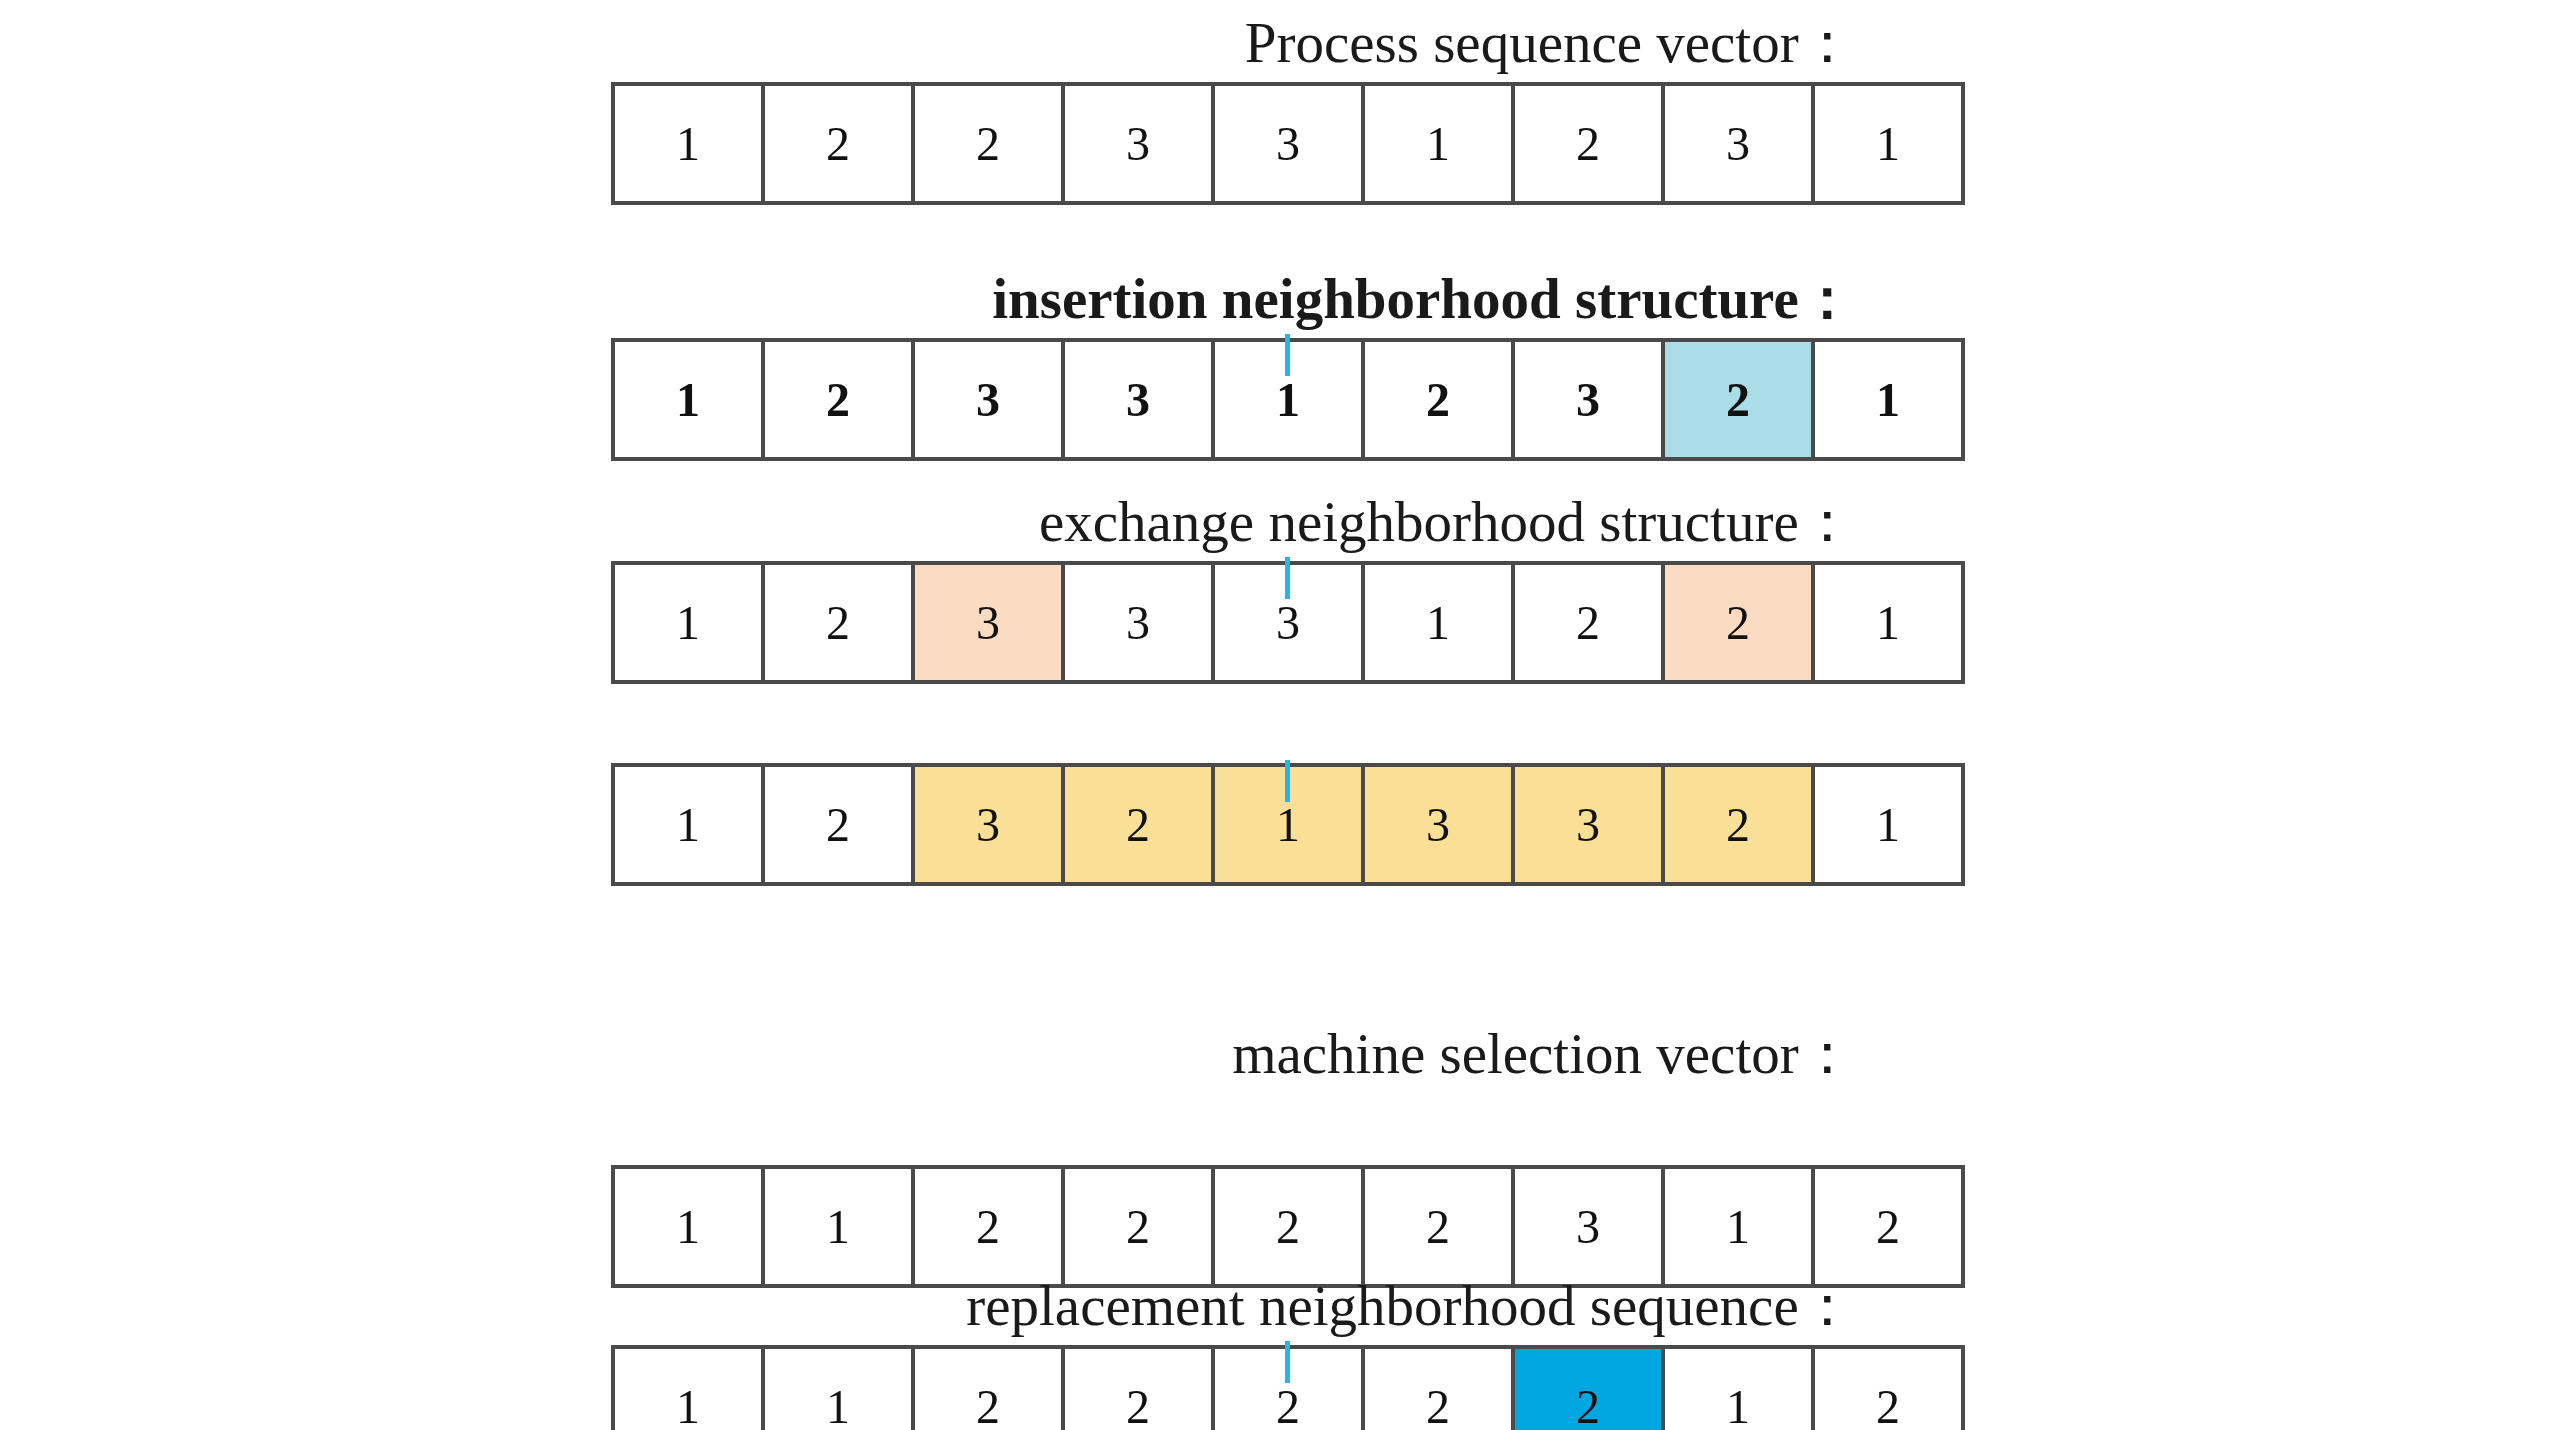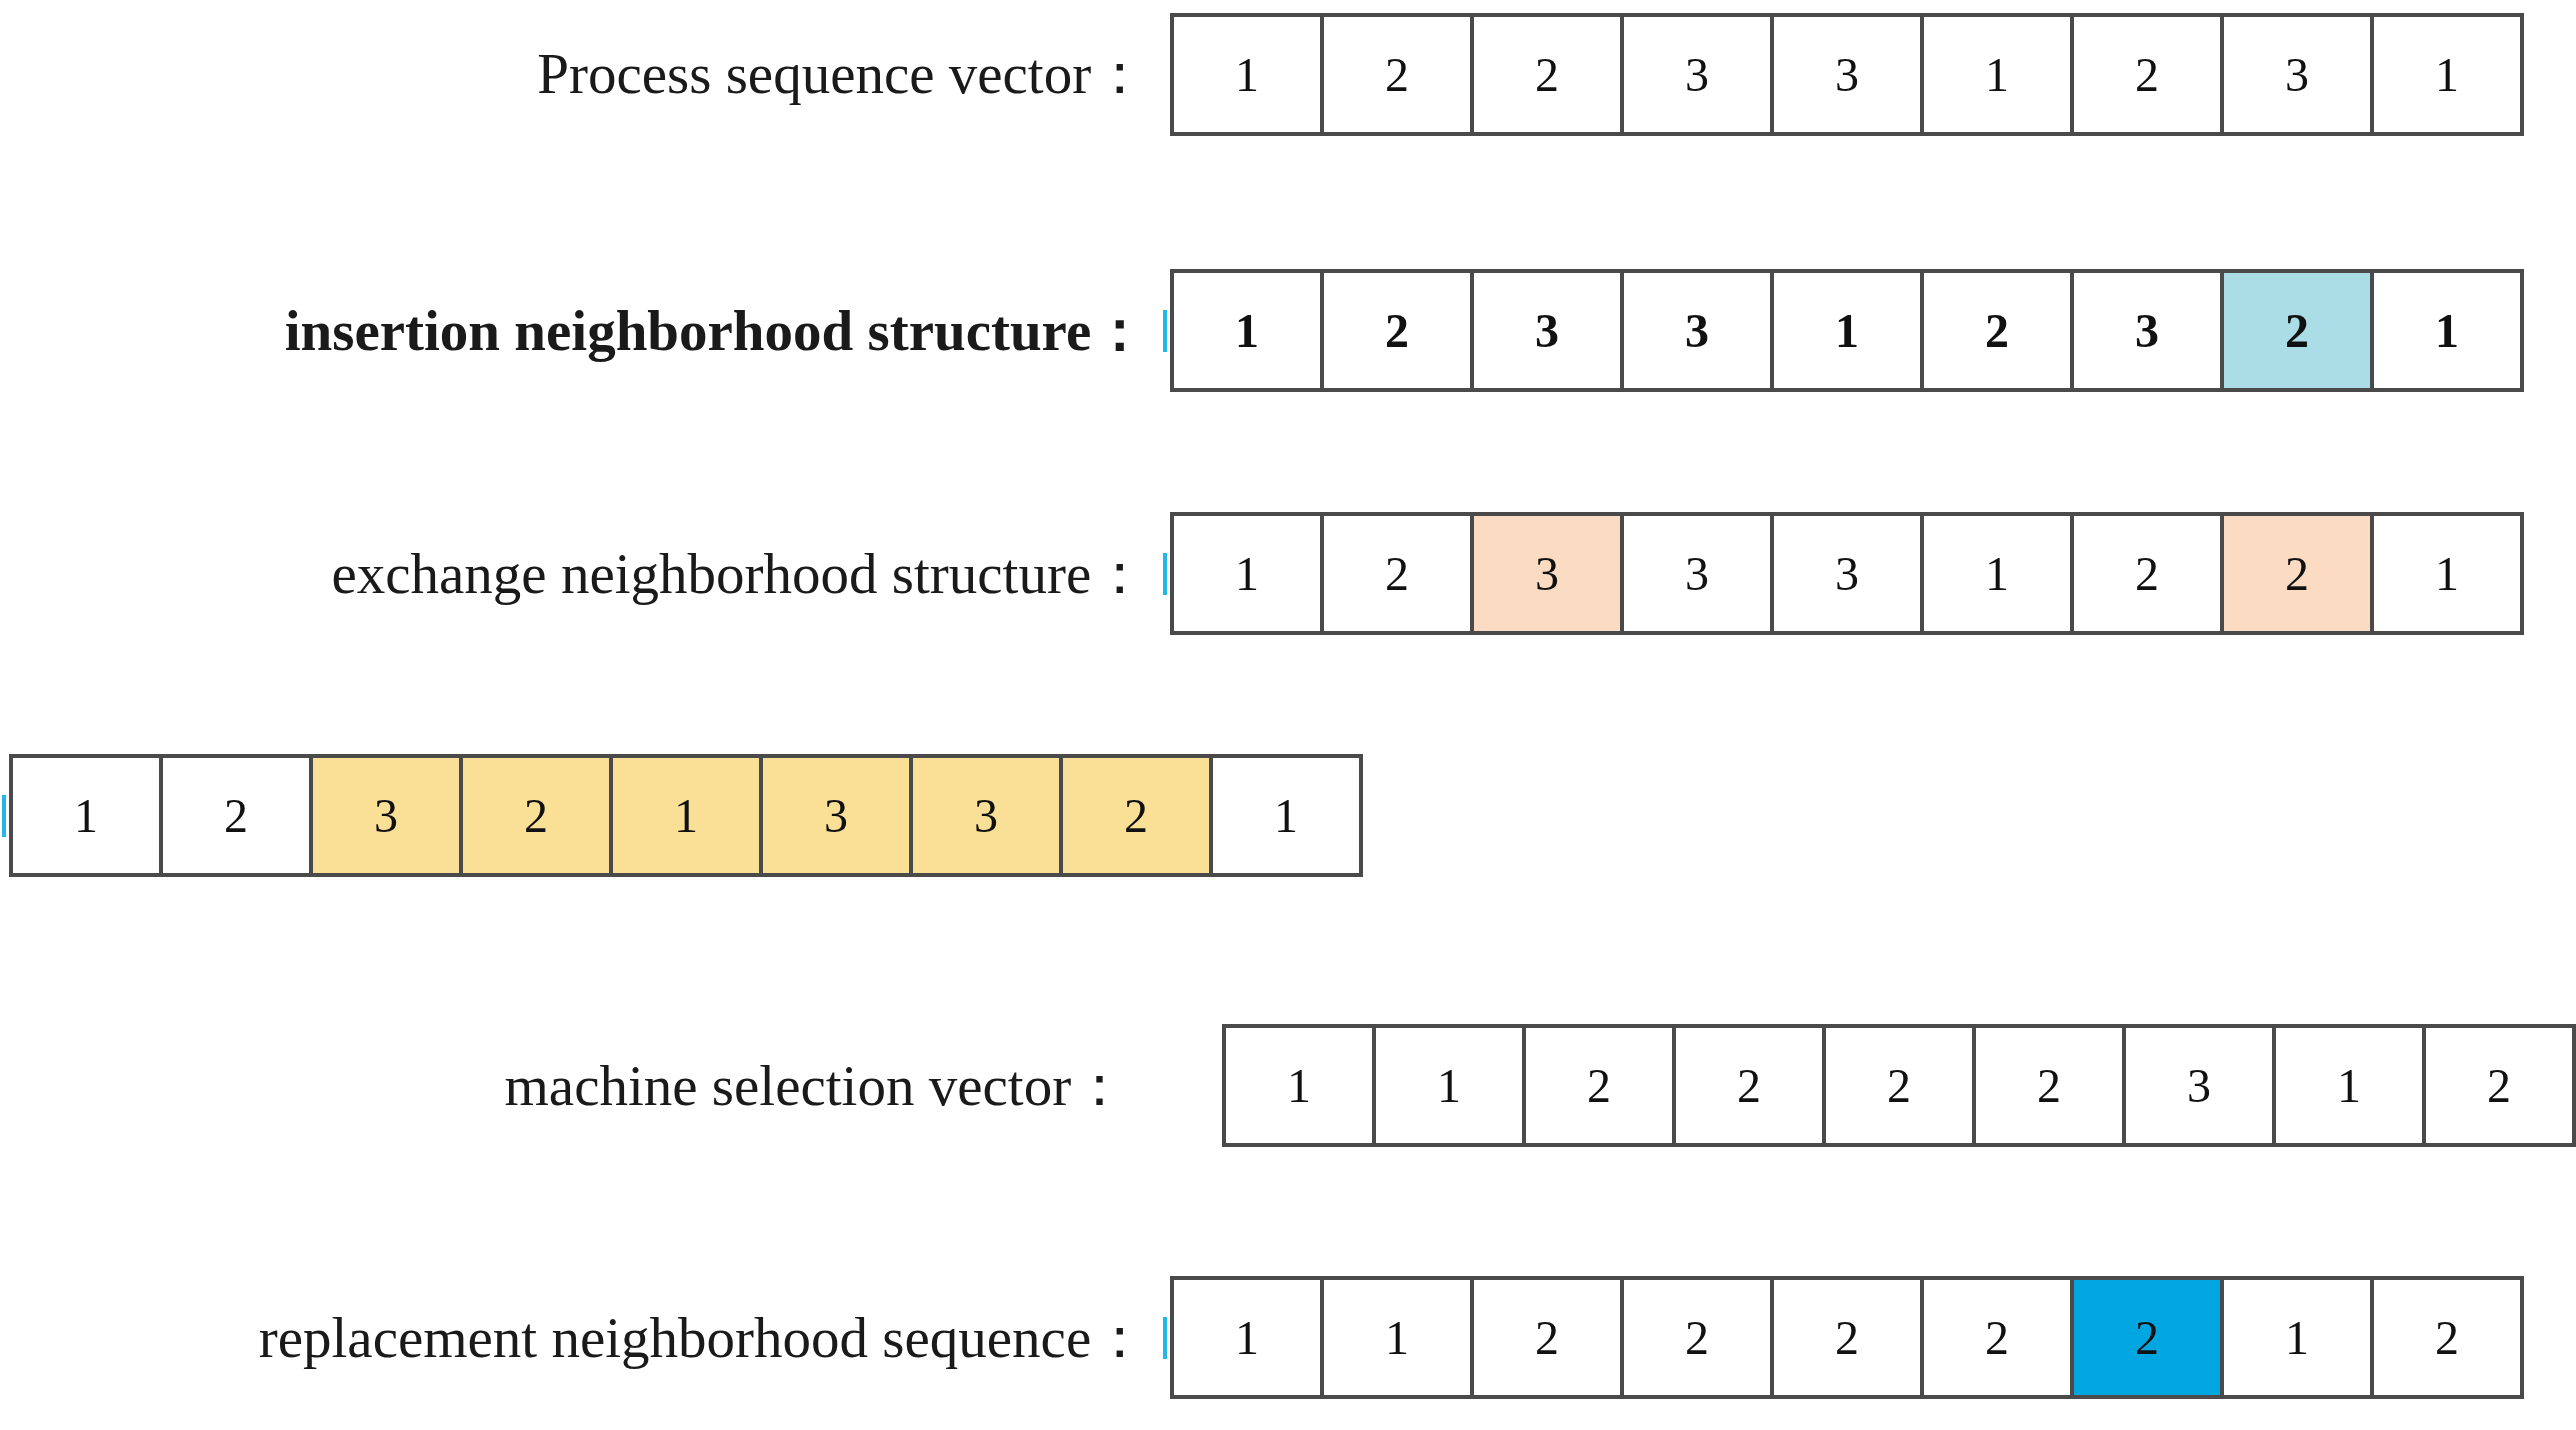--- a/index.html
+++ b/index.html
@@ -21,21 +21,21 @@
     top: 0;
     width: 2576px;
     height: 1430px;
   }
 
   .row {
     position: absolute;
     left: 0;
     width: 2576px;
     display: flex;
-    flex-direction: row;
+    flex-direction: column;
     align-items: center;
   }
 
   .row-label {
     width: 1161px;
     text-align: right;
     padding-right: 12.8px;
     box-sizing: border-box;
     font-size: 57px;
     line-height: 1.05;
@@ -116,21 +116,21 @@
         <div class="cell ">2</div>
         <div class="cell ">3</div>
         <div class="cell ">3</div>
         <div class="cell ">1</div>
         <div class="cell ">2</div>
         <div class="cell ">3</div>
         <div class="cell hl-cyan">2</div>
         <div class="cell ">1</div>
       </div>
     </div>
-    <div class="row" style="top: 512px;">
+    <div class="row" style="top: 492px;">
       <div class="row-label">exchange neighborhood structure：</div>
       <div class="tick on"></div>
       <div class="cells">
         <div class="cell ">1</div>
         <div class="cell ">2</div>
         <div class="cell hl-peach">3</div>
         <div class="cell ">3</div>
         <div class="cell ">3</div>
         <div class="cell ">1</div>
         <div class="cell ">2</div>

